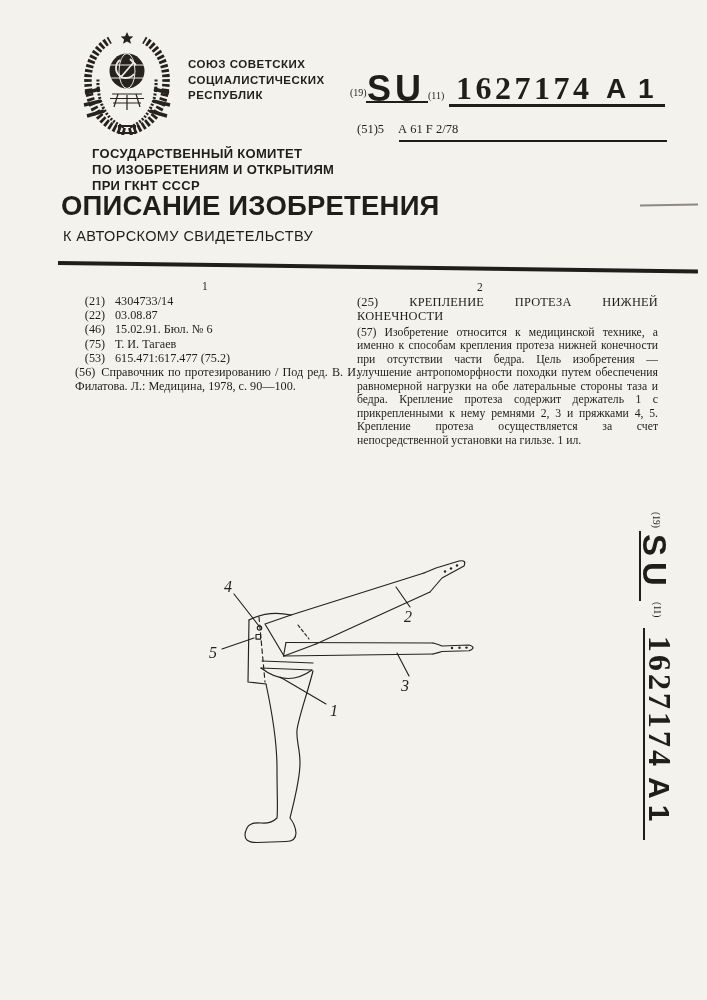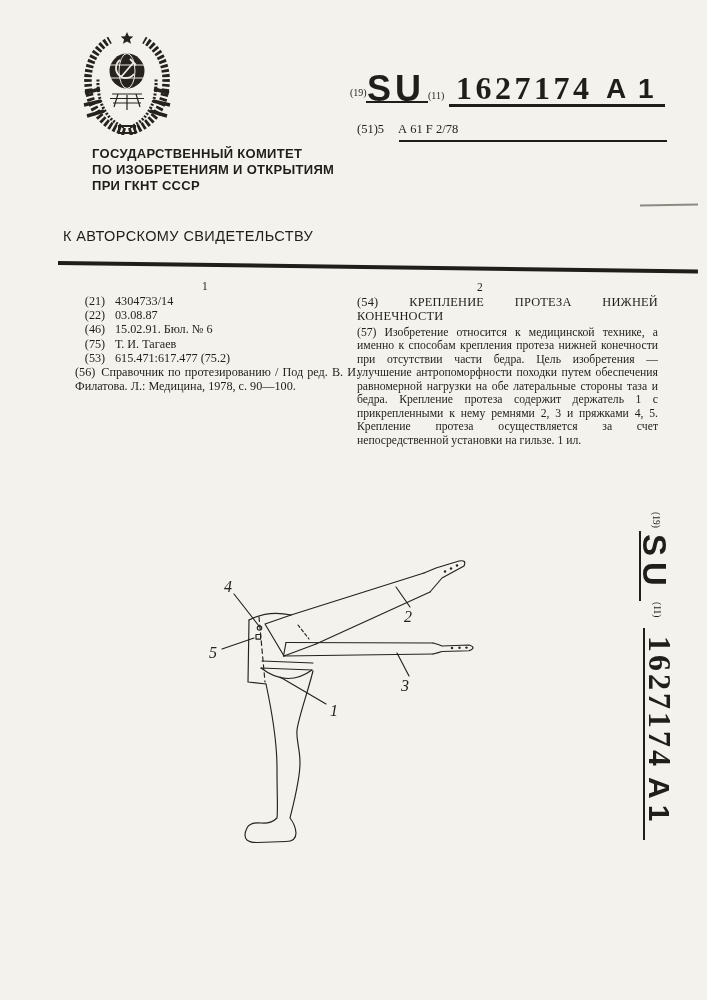--- a/index.html
+++ b/index.html
@@ -83,20 +83,25 @@
       <path d="M44,46 L57,31 M53,28 l6,6" stroke-width="1.8"></path>
     </g>
     <path d="M50,1 l1.9,4.2 4.4,.3 -3.4,2.9 1.1,4.3 -4,-2.3 -4,2.3 1.1,-4.3 -3.4,-2.9 4.4,-.3 z" fill="#26231e"></path>
     <g stroke="#26231e" stroke-width="1.2" fill="none">
       <path d="M35,63 L65,63 M33,67.5 L67,67.5 M36,72 L64,72"></path>
       <path d="M41,63 L37,76 M50,64 L50,79 M59,63 L63,76"></path>
     </g>
     <rect x="42" y="95" width="16" height="7" fill="none" stroke="#26231e" stroke-width="2"></rect>
   </svg>
 
+  <div class="abs sans country">
+    <div>СОЮЗ СОВЕТСКИХ</div>
+    <div>СОЦИАЛИСТИЧЕСКИХ</div>
+    <div>РЕСПУБЛИК</div>
+  </div>
 
   <span class="abs code-small c19">(19)</span>
   <span class="abs sans su-big">SU</span>
   <span class="abs code-small c11">(11)</span>
   <span class="abs serif num-big">1627174</span>
   <span class="abs sans kind-big">А 1</span>
   <div class="abs rule ul-su"></div>
   <div class="abs rule ul-num"></div>
 
   <div class="abs ipc">
@@ -104,38 +109,39 @@
   </div>
   <div class="abs rule ul-ipc"></div>
   <div class="abs stray-dash"></div>
 
   <div class="abs sans committee">
     <div>ГОСУДАРСТВЕННЫЙ КОМИТЕТ</div>
     <div>ПО ИЗОБРЕТЕНИЯМ И ОТКРЫТИЯМ</div>
     <div>ПРИ ГКНТ СССР</div>
   </div>
 
+  <div class="abs sans doc-title">ОПИСАНИЕ ИЗОБРЕТЕНИЯ</div>
   <div class="abs sans doc-subtitle">К АВТОРСКОМУ СВИДЕТЕЛЬСТВУ</div>
   <div class="abs rule rule-thick"></div>
 
   <span class="abs colnum cn1">1</span>
   <span class="abs colnum cn2">2</span>
 
   <div class="abs col1">
     <div class="bib-row"><span class="bc">(21)</span><span>4304733/14</span></div>
     <div class="bib-row"><span class="bc">(22)</span><span>03.08.87</span></div>
     <div class="bib-row"><span class="bc">(46)</span><span>15.02.91. Бюл. № 6</span></div>
     <div class="bib-row"><span class="bc">(75)</span><span>Т. И. Тагаев</span></div>
     <div class="bib-row"><span class="bc">(53)</span><span>615.471:617.477 (75.2)</span></div>
     <p class="bib-wrap"><span class="bc">(56)</span><span>Справочник по протезированию / Под ред. В. И. Филатова. Л.: Медицина, 1978, с. 90—100.</span></p>
   </div>
 
   <div class="abs col2">
     <div class="t54">
-      <div class="t54-l1">(54) КРЕПЛЕНИЕ ПРОТЕЗА НИЖНЕЙ</div>
+      <div class="t54-l1">(25) КРЕПЛЕНИЕ ПРОТЕЗА НИЖНЕЙ</div>
       <div>КОНЕЧНОСТИ</div>
     </div>
     <p class="abstract">(57) Изобретение относится к медицинской технике, а именно к способам крепления протеза нижней конечности при отсутствии части бедра. Цель изобретения — улучшение антропоморфности походки путем обеспечения равномерной нагрузки на обе латеральные стороны таза и бедра. Крепление протеза содержит держатель 1 с прикрепленными к нему ремнями 2, 3 и пряжками 4, 5. Крепление протеза осуществляется за счет непосредственной установки на гильзе. 1 ил.</p>
   </div>
 
   <svg class="abs fig" viewBox="170 545 330 320" style="width:330px;height:320px">
 
     <g>
       <path d="M249,620 L248,682 L266,684"></path>
       <path d="M249,620 Q268,610 291,615"></path>

